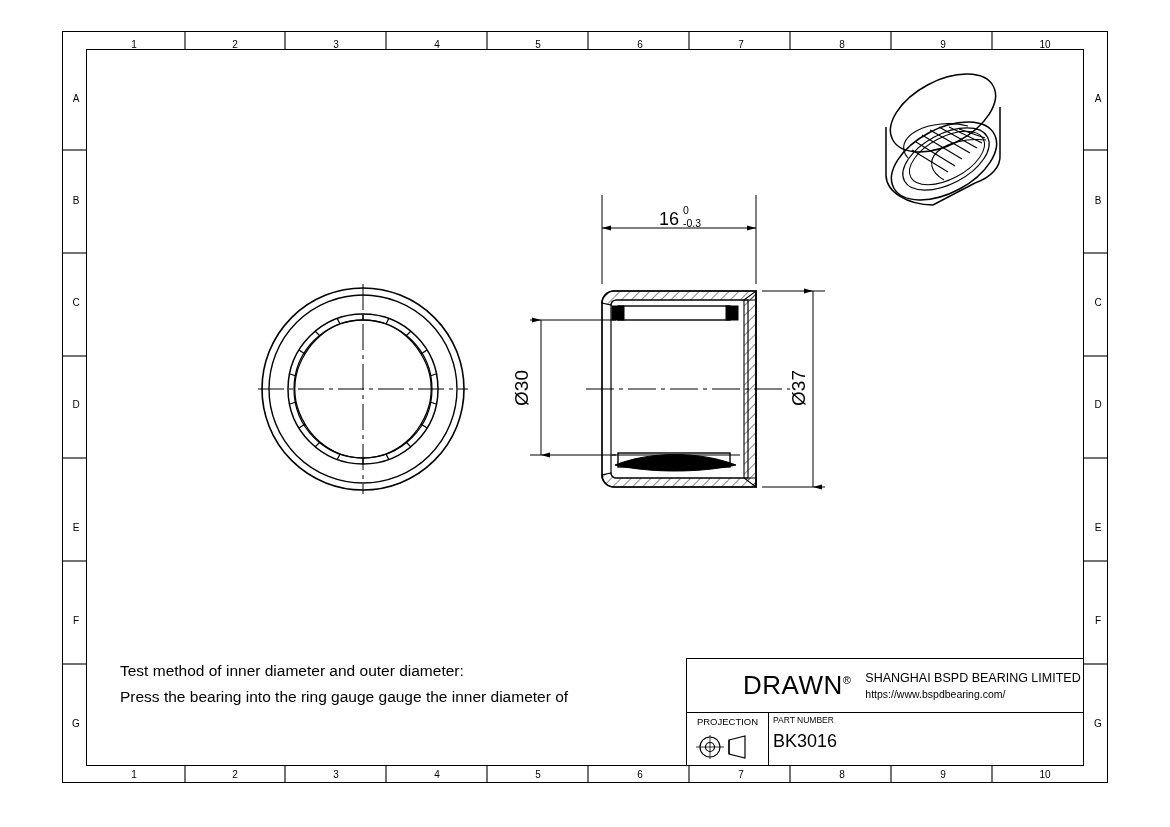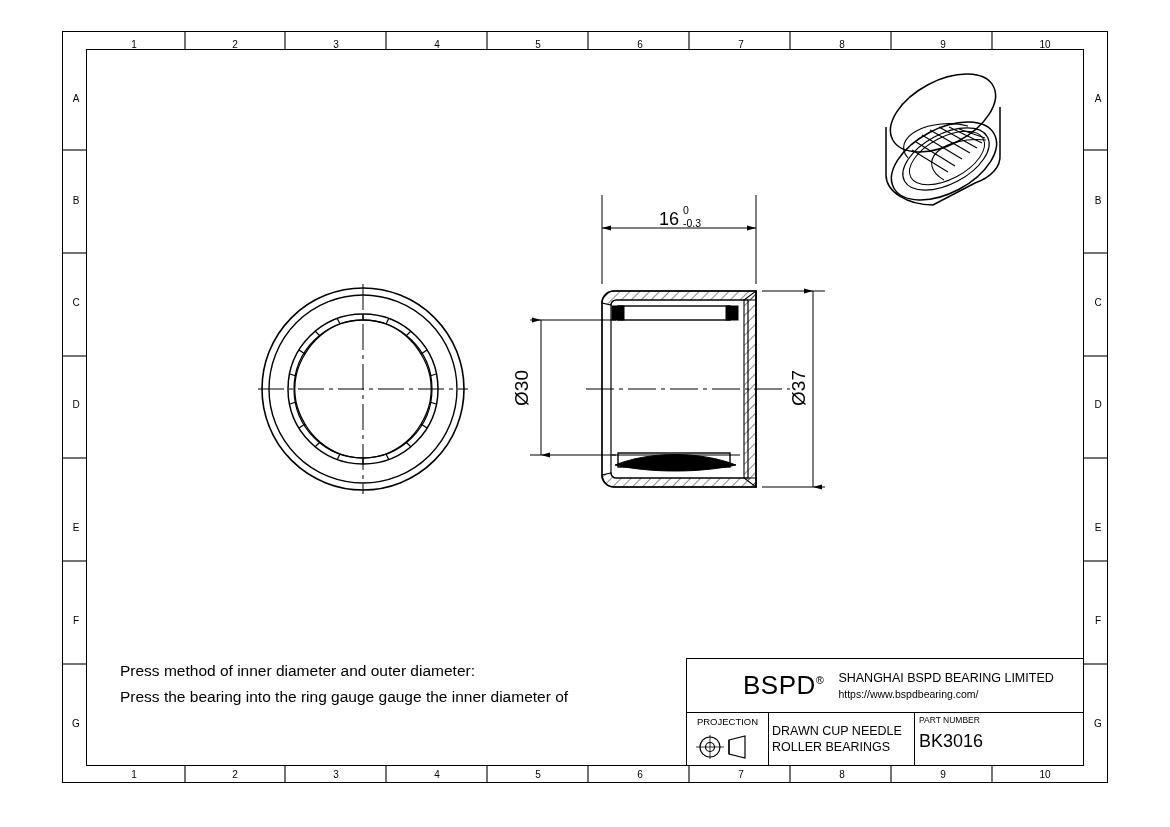--- a/index.html
+++ b/index.html
@@ -406,52 +406,48 @@
       <line x1="930" y1="130" x2="970" y2="153"></line>
       <line x1="939" y1="127" x2="977" y2="148"></line>
       <line x1="949" y1="127" x2="982" y2="143"></line>
       <line x1="959" y1="129" x2="985" y2="138"></line>
       <path d="M 908 158 A 45 24 0 0 1 968 126" stroke-width="1.1"></path>
       <path d="M 944 180 A 45 24 0 0 1 986 140" stroke-width="1.1"></path>
     </g>
   </svg>
 
   <div class="notes">
-    <div>Press method of inner diameter and outer diameter:</div>
+    <div>Test method of inner diameter and outer diameter:</div>
     <div>Press the bearing into the ring gauge gauge the inner diameter of</div>
   </div>
 
   <div class="title-block">
     <div class="tb-row1">
       <div class="brand">
-        <span>BSPD</span><span class="brand-sup">®</span>
+        <span>DRAWN</span><span class="brand-sup">®</span>
       </div>
       <div class="company-wrap">
         <div class="company-name">SHANGHAI BSPD BEARING LIMITED</div>
         <div class="company-url">https://www.bspdbearing.com/</div>
       </div>
     </div>
     <div class="tb-row2">
       <div class="cell-projection">
         <span class="lbl">PROJECTION</span>
         <div class="proj-symbol">
           <svg width="70" height="26" viewBox="0 0 70 26">
             <circle cx="17" cy="13" r="10" fill="none" stroke="#000" stroke-width="1.2"></circle>
             <circle cx="17" cy="13" r="4.5" fill="none" stroke="#000" stroke-width="1.2"></circle>
             <line x1="3" y1="13" x2="31" y2="13" stroke="#000" stroke-width="0.8"></line>
             <line x1="17" y1="1" x2="17" y2="25" stroke="#000" stroke-width="0.8"></line>
             <path d="M 36 6 L 52 2 L 52 24 L 36 20 Z" fill="none" stroke="#000" stroke-width="1.2"></path>
             <line x1="36" y1="6" x2="36" y2="20" stroke="#000" stroke-width="1.2"></line>
           </svg>
         </div>
       </div>
-      <div class="cell-desc">
-        <div>DRAWN CUP NEEDLE</div>
-        <div>ROLLER BEARINGS</div>
-      </div>
       <div class="cell-part">
         <span class="lbl">PART NUMBER</span>
         <div class="pn">BK3016</div>
       </div>
     </div>
   </div>
 
 </div>
 
 </body></html>

